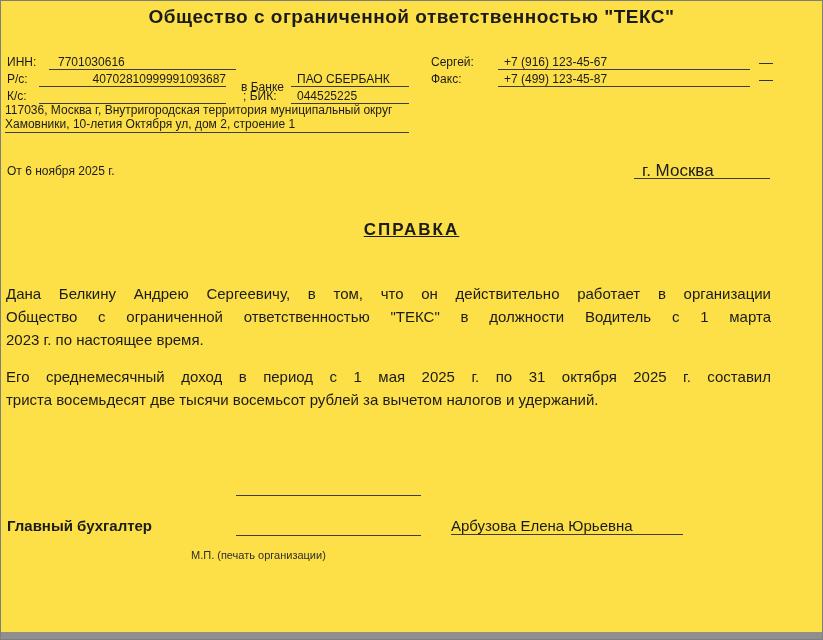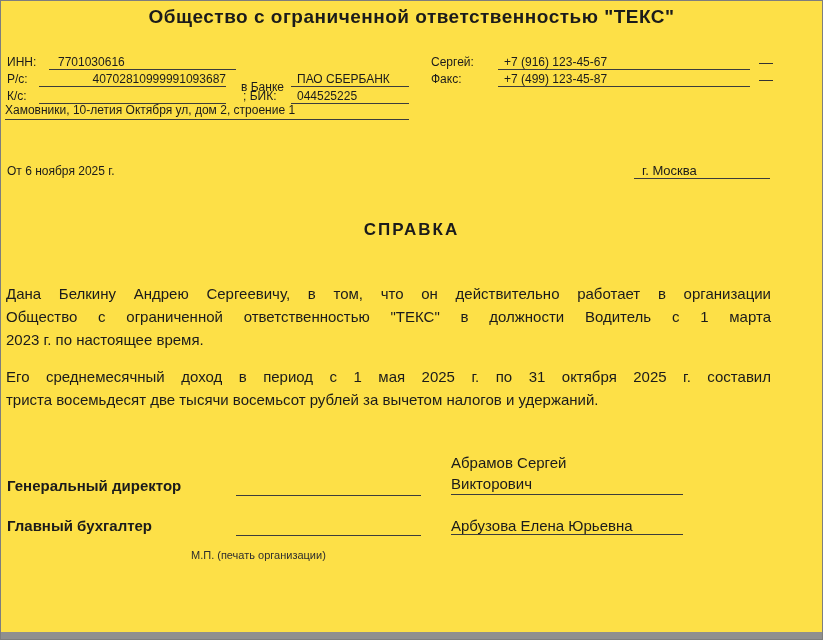--- a/index.html
+++ b/index.html
@@ -30,21 +30,21 @@
   .addr {
     font-size: 12px; line-height: 13.5px;
     border-bottom: 1px solid #3c3c3c;
     padding-bottom: 1px;
   }
   .dash { font-size: 14px; color: #333; height:16px; line-height:16px; }
   .date-txt { font-size: 12px; height: 16px; line-height: 16px; white-space: nowrap; }
   .heading {
     top: 219px; left: 0; width: 100%;
     text-align: center; font-weight: bold;
-    font-size: 17px; letter-spacing: 2px;
+    font-size: 17px; letter-spacing: 2px; text-decoration: underline;
   }
   .para { left: 5px; width: 765px; font-size: 15px; line-height: 23px; }
   .jline { text-align: justify; text-align-last: justify; }
   .jlast { text-align-last: left; }
   .sig-label { font-size: 15px; font-weight: bold; white-space: nowrap; }
   .sig-blank { border-bottom: 1px solid #3c3c3c; }
   .sig-name {
     font-size: 15px; line-height: 21px;
     border-bottom: 1px solid #3c3c3c;
     box-sizing: border-box;
@@ -72,53 +72,50 @@
     <span class="abs field" style="left:38px; top:70px; width:187px; padding-left:9px;text-align:right;">40702810999991093687</span>
     <span class="abs lbl" style="left:240px; top:70px;margin-top:8px;">в Банке</span>
     <span class="abs field" style="left:290px; top:70px; width:118px; padding-left:6px;">ПАО СБЕРБАНК</span>
 
     <span class="abs lbl" style="left:6px; top:87px;">К/с:</span>
     <span class="abs field" style="left:38px; top:87px; width:187px; padding-left:9px;"></span>
     <span class="abs lbl" style="left:242px; top:87px;">; БИК:</span>
     <span class="abs field" style="left:290px; top:87px; width:118px; padding-left:6px;">044525225</span>
 
     <div class="abs addr" style="left:4px; top:103px; width:404px;">
+      <div>117036, Москва г, Внутригородская территория муниципальный округ</div>
       <div>Хамовники, 10-летия Октября ул, дом 2, строение 1</div>
     </div>
 
     <span class="abs lbl" style="left:430px; top:53px;">Сергей:</span>
     <span class="abs field" style="left:497px; top:53px; width:252px; padding-left:6px;">+7 (916) 123-45-67</span>
     <span class="abs dash" style="left:758px; top:53px;">—</span>
 
     <span class="abs lbl" style="left:430px; top:70px;">Факс:</span>
     <span class="abs field" style="left:497px; top:70px; width:252px; padding-left:6px;">+7 (499) 123-45-87</span>
     <span class="abs dash" style="left:758px; top:70px;">—</span>
   </div>
 
   <span class="abs date-txt" style="left:6px; top:162px;">От 6 ноября 2025 г.</span>
-  <span class="abs field" style="left:633px; top:162px; width:136px; padding-left:8px; font-size:13px;">г. Москва</span>
+  <span class="abs field" style="left:633px; top:162px; width:136px; padding-left:8px; font-size:17px;">г. Москва</span>
 
   <div class="abs heading">СПРАВКА</div>
 
   <div class="abs para" style="top:281px;">
     <div class="jline">Дана Белкину Андрею Сергеевичу,  в том, что он действительно работает в организации</div>
     <div class="jline">Общество с ограниченной ответственностью "ТЕКС" в должности Водитель с 1 марта</div>
     <div class="jline jlast">2023 г. по настоящее время.</div>
   </div>
 
   <div class="abs para" style="top:364px;">
     <div class="jline">Его среднемесячный доход в период с 1 мая 2025 г. по 31 октября 2025 г. составил</div>
     <div class="jline jlast">триста восемьдесят две тысячи восемьсот рублей за вычетом налогов и удержаний.</div>
   </div>
 
-  <span class="abs sig-label" style="left:6px; top:476px;">Генеральный директор</span>
   <span class="abs sig-blank" style="left:235px; top:476px; width:185px; height:18px;"></span>
-  <div class="abs sig-name" style="left:450px; top:451px; width:232px; min-height:43px;">
-    <span class="narrow">Абрамов Сергей Викторович</span>
-  </div>
 
   <span class="abs sig-label" style="left:6px; top:516px;">Главный бухгалтер</span>
   <span class="abs sig-blank" style="left:235px; top:516px; width:185px; height:18px;"></span>
   <div class="abs sig-name" style="left:450px; top:515px; width:232px; height:19px; line-height:19px;">
     <span>Арбузова Елена Юрьевна</span>
   </div>
 
   <span class="abs stamp" style="left:190px; top:548px;">М.П. (печать организации)</span>
 
   <div class="bottom-bar"></div>

